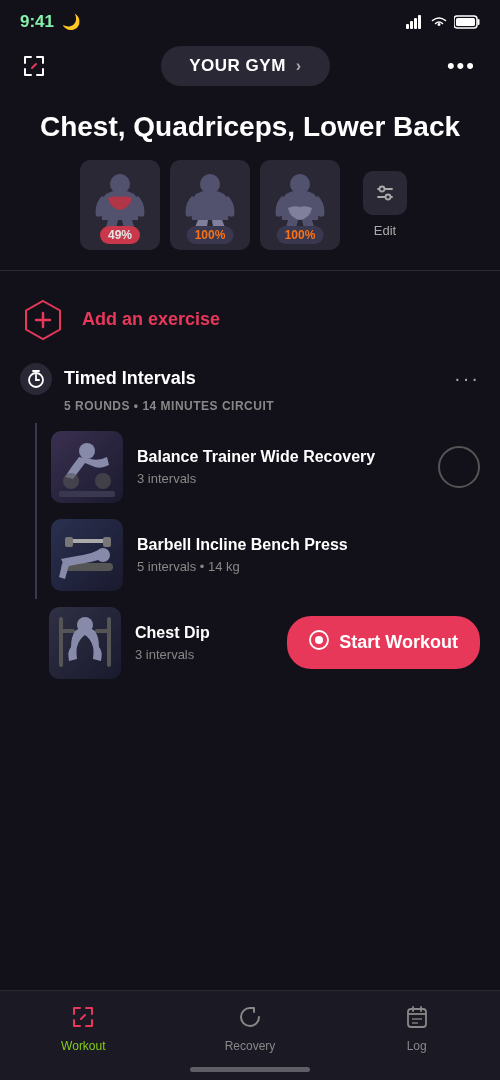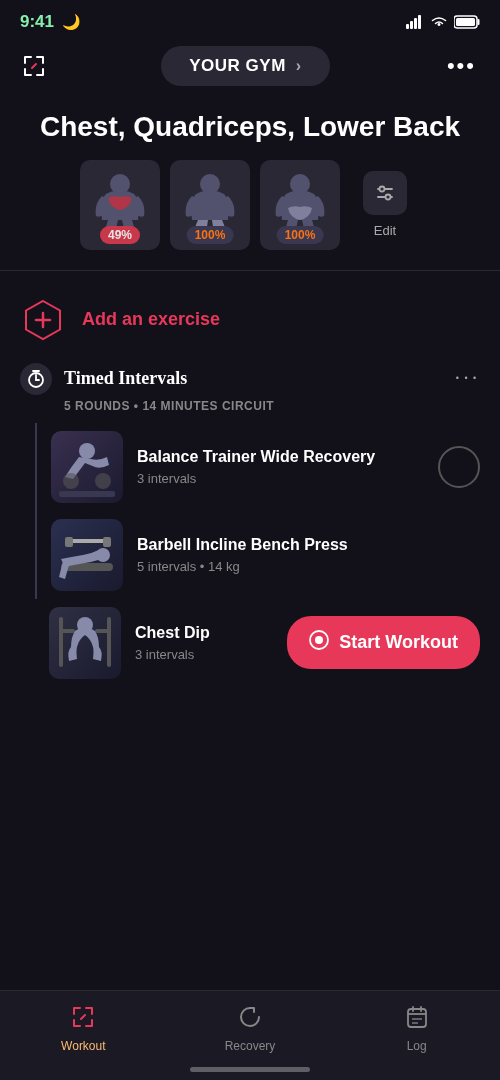--- a/index.html
+++ b/index.html
@@ -183,21 +183,20 @@
 
     
     .circuit-section {
       padding: 0 20px 10px;
     }
     .circuit-header {
       display: flex;
       align-items: center;
       gap: 12px;
       margin-bottom: 4px;
-      font-family: Liberation Serif, serif;
     }
     .timer-icon {
       width: 32px;
       height: 32px;
       background: #2a2835;
       border-radius: 50%;
       display: flex;
       align-items: center;
       justify-content: center;
       font-size: 16px;
@@ -304,21 +303,21 @@
     }
     .nav-icon {
       font-size: 22px;
       color: #888;
     }
     .nav-icon.active { color: #e8385a; }
     .nav-label {
       font-size: 12px;
       color: #888;
     }
-    .nav-label.active { color: #fdba74; }
+    .nav-label.active { color: #84cc16; }
     .home-indicator {
       position: absolute;
       bottom: 8px;
       left: 50%;
       transform: translateX(-50%);
       width: 120px;
       height: 5px;
       background: #fff;
       border-radius: 3px;
       opacity: 0.3;

